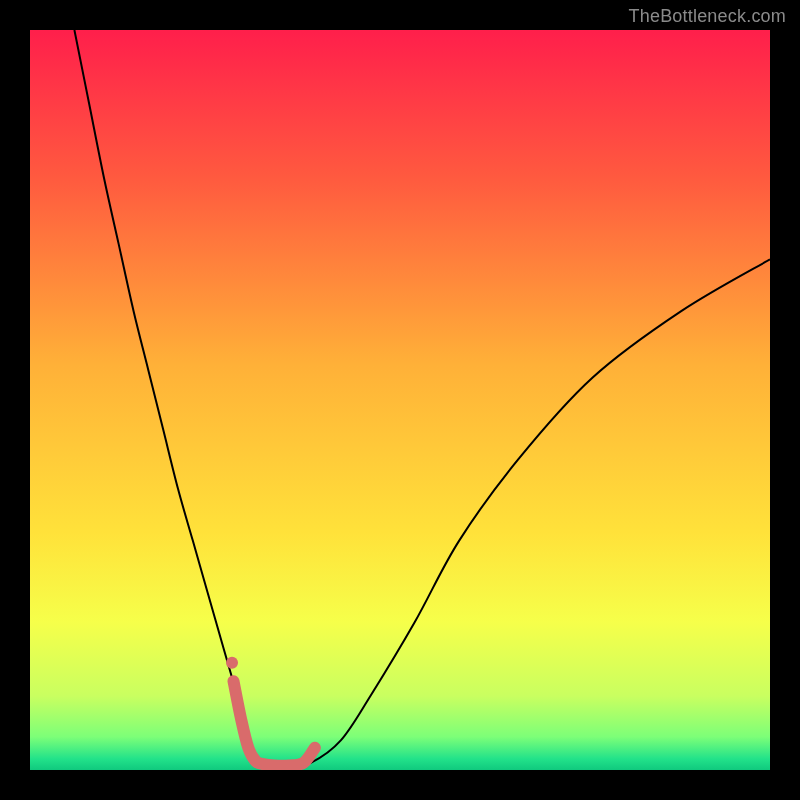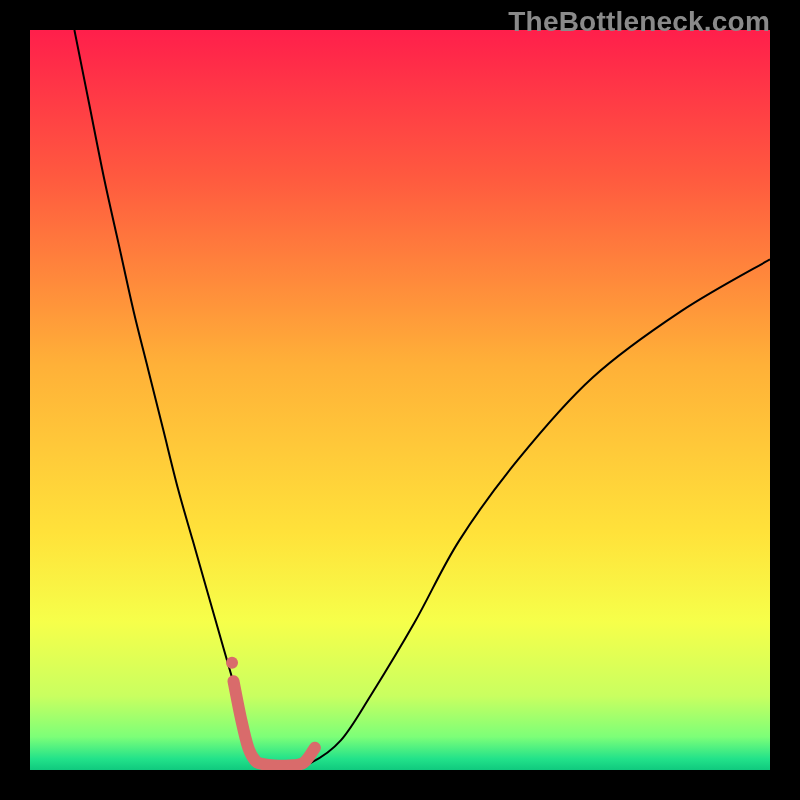--- a/index.html
+++ b/index.html
@@ -32,26 +32,26 @@
   }
   svg.curve {
     position: absolute;
     inset: 0;
     width: 740px;
     height: 740px;
   }
   .watermark {
     position: absolute;
     top: 6px;
-    right: 30px;
+    right: 14px;
     font-family: Arial, Helvetica, sans-serif;
-    font-size: 28px;
+    font-size: 18px;
     color: #8a8a8a;
     letter-spacing: 0.2px;
-    font-weight: 700;
+    font-weight: 400;
   }
 </style>
 </head>
 <body>
 
 <div class="frame">
   <div class="plot">
     <svg class="gradient" viewBox="0 0 740 740" preserveAspectRatio="none">
       <defs>
         <linearGradient id="bg" x1="0" y1="0" x2="0" y2="1">

